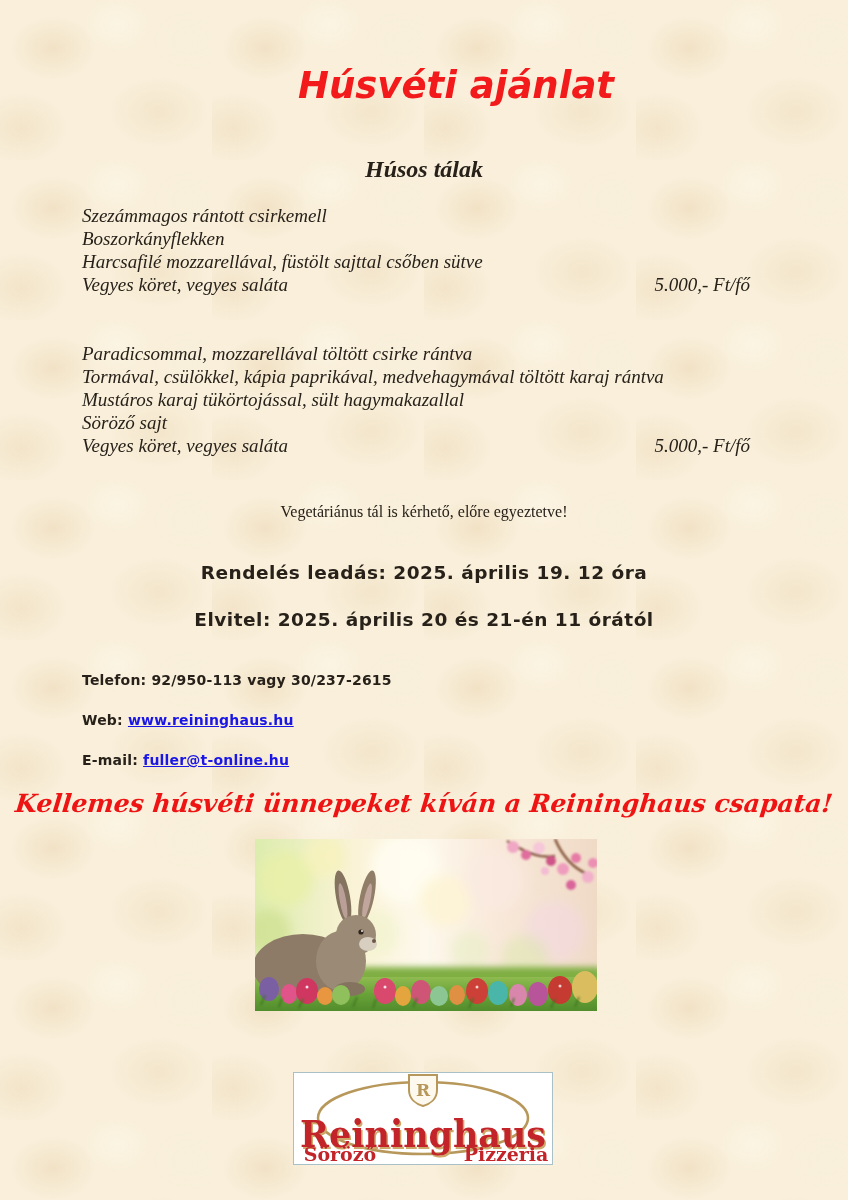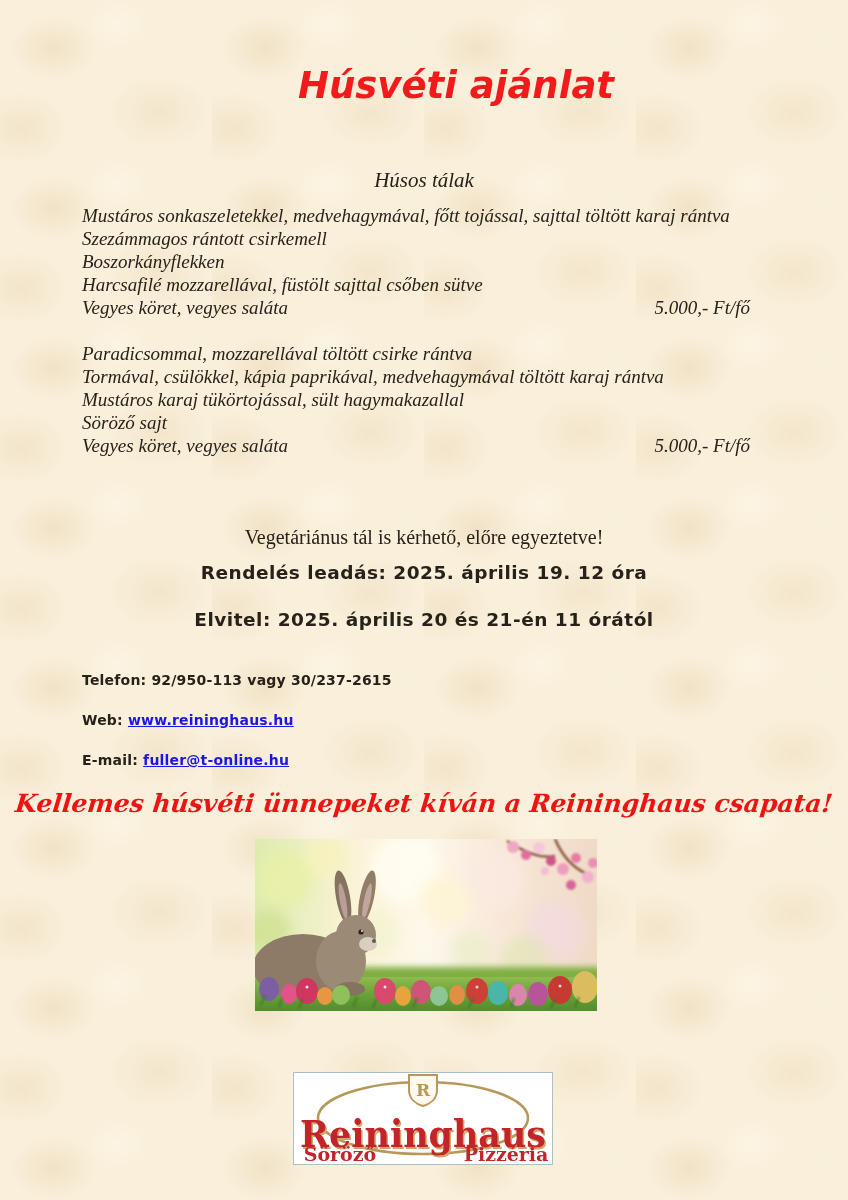--- a/index.html
+++ b/index.html
@@ -24,34 +24,34 @@
 
   .title{
     top:64px;
     font-family:"DejaVu Sans", sans-serif;
     font-style:italic;font-weight:bold;
     font-size:37px;letter-spacing:0px;
     color:#f21a1a;
     padding-left:32px;
   }
   .section-title{
-    top:168px;
-    font-size:21px;font-weight:normal;font-style:italic;
+    top:156px;
+    font-size:24px;font-weight:bold;font-style:italic;
   }
   .menu-block{
     left:82px;width:668px;
     font-style:italic;font-size:19px;line-height:23px;
     white-space:nowrap;
   }
   .menu-line{height:23px;}
   .price-row{display:flex;justify-content:space-between;}
   .block1{top:204px;}
   .block2{top:342px;}
 
-  .veg-note{top:526px;font-size:20px;}
+  .veg-note{top:503px;font-size:16px;}
   .bold-sans{
     font-family:"DejaVu Sans", sans-serif;
     font-weight:bold;
   }
   .order-line{top:562px;font-size:18.5px;letter-spacing:0.5px;}
   .pickup-line{top:609px;font-size:18.5px;letter-spacing:0.5px;}
 
   .contact-line{left:82px;font-size:14px;letter-spacing:0.2px;}
   .phone{top:672px;}
   .web{top:712px;}
@@ -84,21 +84,20 @@
 </head>
 <body>
 
 <div class="page">
 
   <div class="abs centered title">Húsvéti ajánlat</div>
 
   <div class="abs centered section-title">Húsos tálak</div>
 
   <div class="abs menu-block block1">
-    <div class="menu-line">Mustáros sonkaszeletekkel, medvehagymával, főtt tojással, sajttal töltött karaj rántva</div>
     <div class="menu-line">Szezámmagos rántott csirkemell</div>
     <div class="menu-line">Boszorkányflekken</div>
     <div class="menu-line">Harcsafilé mozzarellával, füstölt sajttal csőben sütve</div>
     <div class="menu-line price-row">
       <span>Vegyes köret, vegyes saláta</span>
       <span>5.000,- Ft/fő</span>
     </div>
   </div>
 
   <div class="abs menu-block block2">

